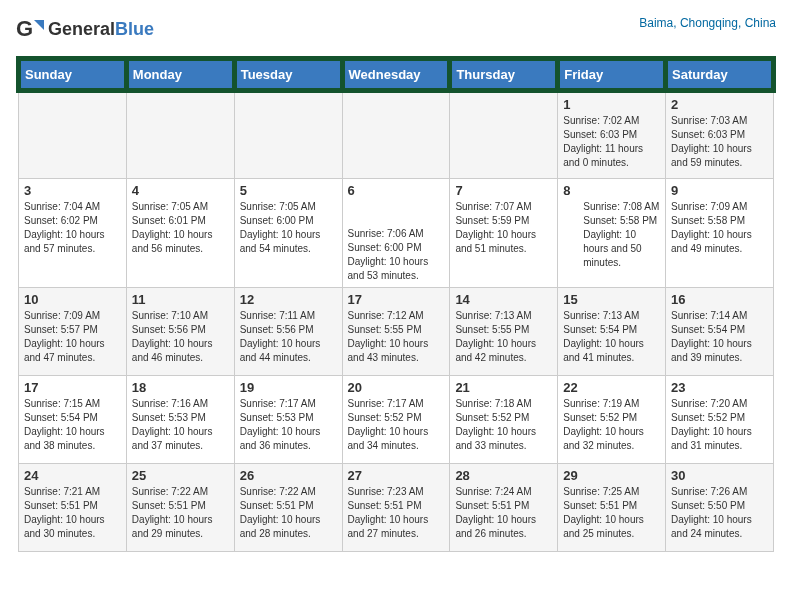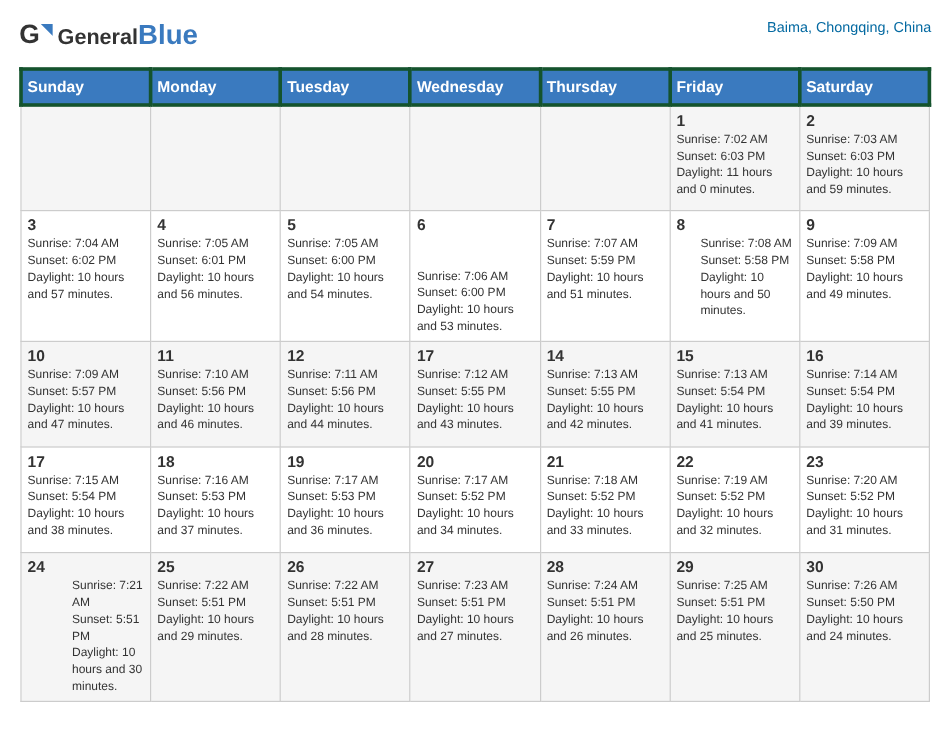--- a/index.html
+++ b/index.html
@@ -20,21 +20,21 @@
       display: flex;
       align-items: center;
       gap: 4px;
     }
     .logo-text-general {
       font-size: 18px;
       font-weight: bold;
       color: #333;
     }
     .logo-text-blue {
-      font-size: 23px;
+      font-size: 18px;
       font-weight: bold;
       color: #3a7abf;
     }
     .logo-icon {
       width: 28px;
       height: 28px;
     }
     .title-area {
       text-align: right;
     }
@@ -53,21 +53,21 @@
       border-collapse: collapse;
       table-layout: fixed;
     }
     thead tr th {
       background-color: #3a7abf;
       color: #fff;
       padding: 6px 4px;
       font-size: 13px;
       font-weight: bold;
       text-align: left;
-      border: 3px solid #14532d;
+      border: 5px solid #14532d;
     }
     tbody tr td {
       border: 1px solid #ccc;
       vertical-align: top;
       padding: 4px 5px;
       height: 88px;
       font-size: 10.5px;
       color: #333;
       background: #fff;
     }
@@ -272,21 +272,21 @@
         <td>
           <span class="day-number">23</span>
           <div class="day-info" style="white-space: pre-line;">Sunrise: 7:20 AM
 Sunset: 5:52 PM
 Daylight: 10 hours and 31 minutes.</div>
         </td>
       </tr>
       <tr>
         <td>
           <span class="day-number">24</span>
-          <div class="day-info" style="white-space: pre-line; margin-left: 37px;">Sunrise: 7:21 AM
+          <div class="day-info" style="white-space: pre-line;">Sunrise: 7:21 AM
 Sunset: 5:51 PM
 Daylight: 10 hours and 30 minutes.</div>
         </td>
         <td>
           <span class="day-number">25</span>
           <div class="day-info" style="white-space: pre-line;">Sunrise: 7:22 AM
 Sunset: 5:51 PM
 Daylight: 10 hours and 29 minutes.</div>
         </td>
         <td>

